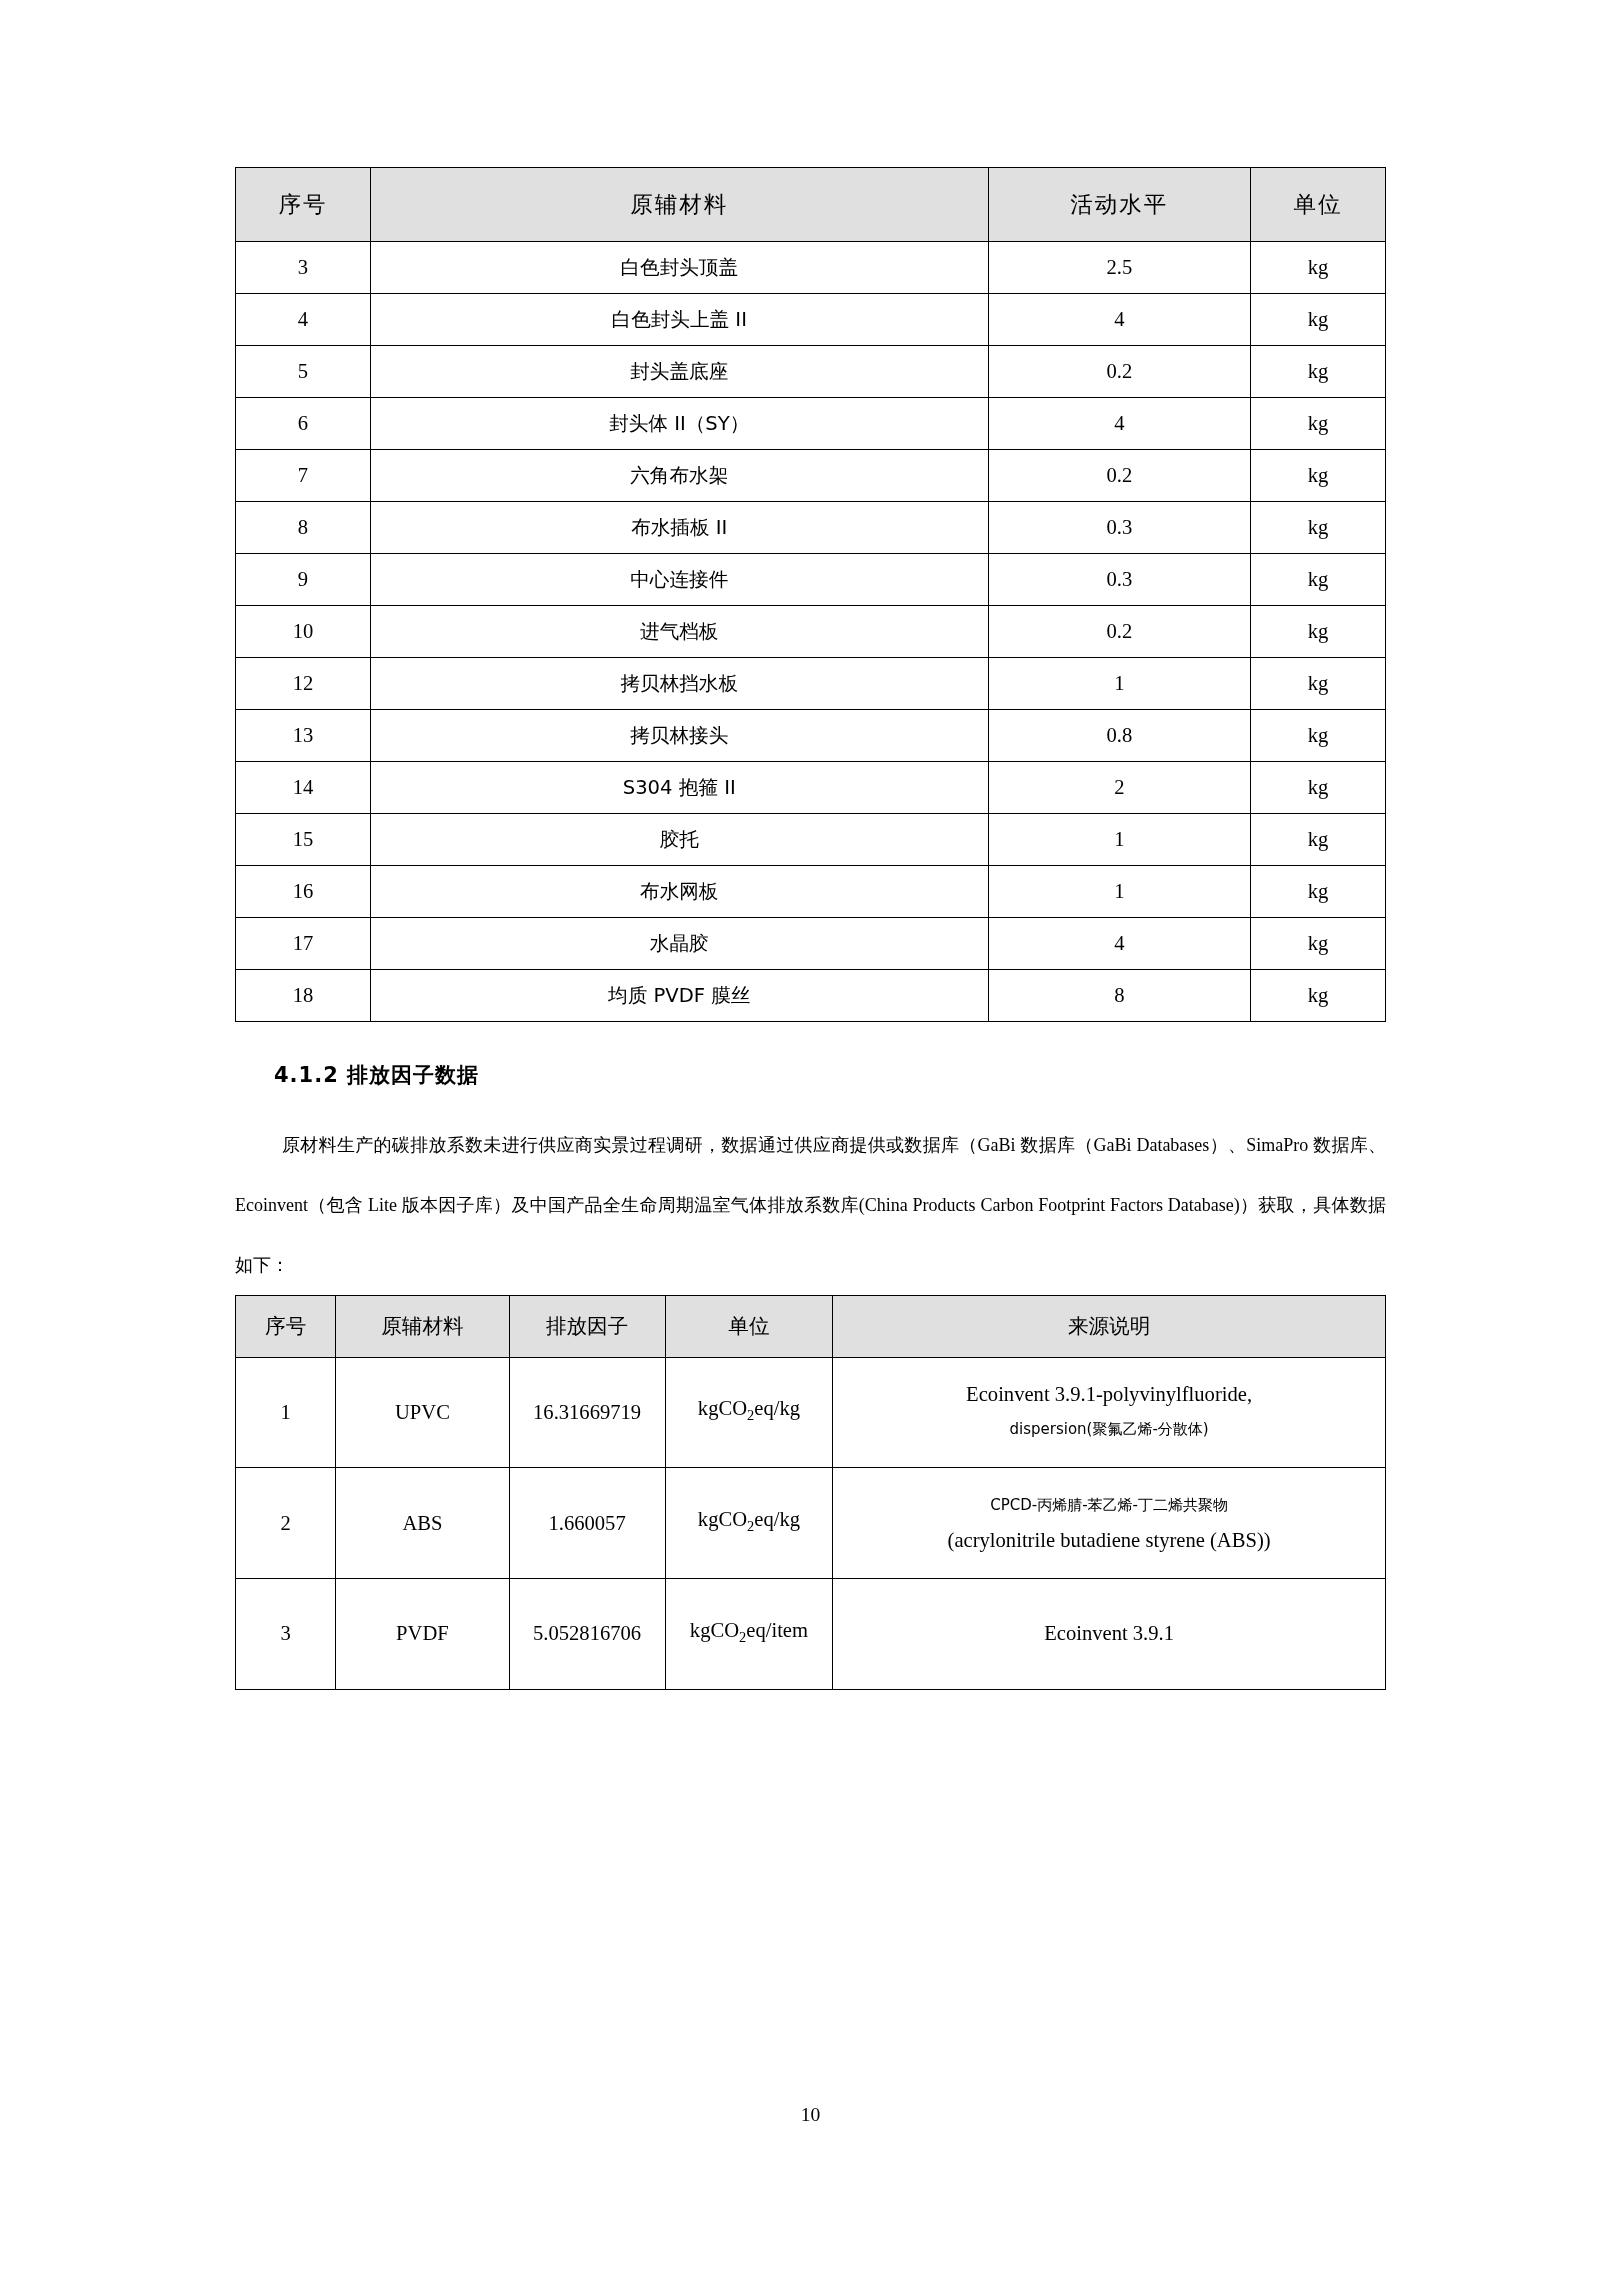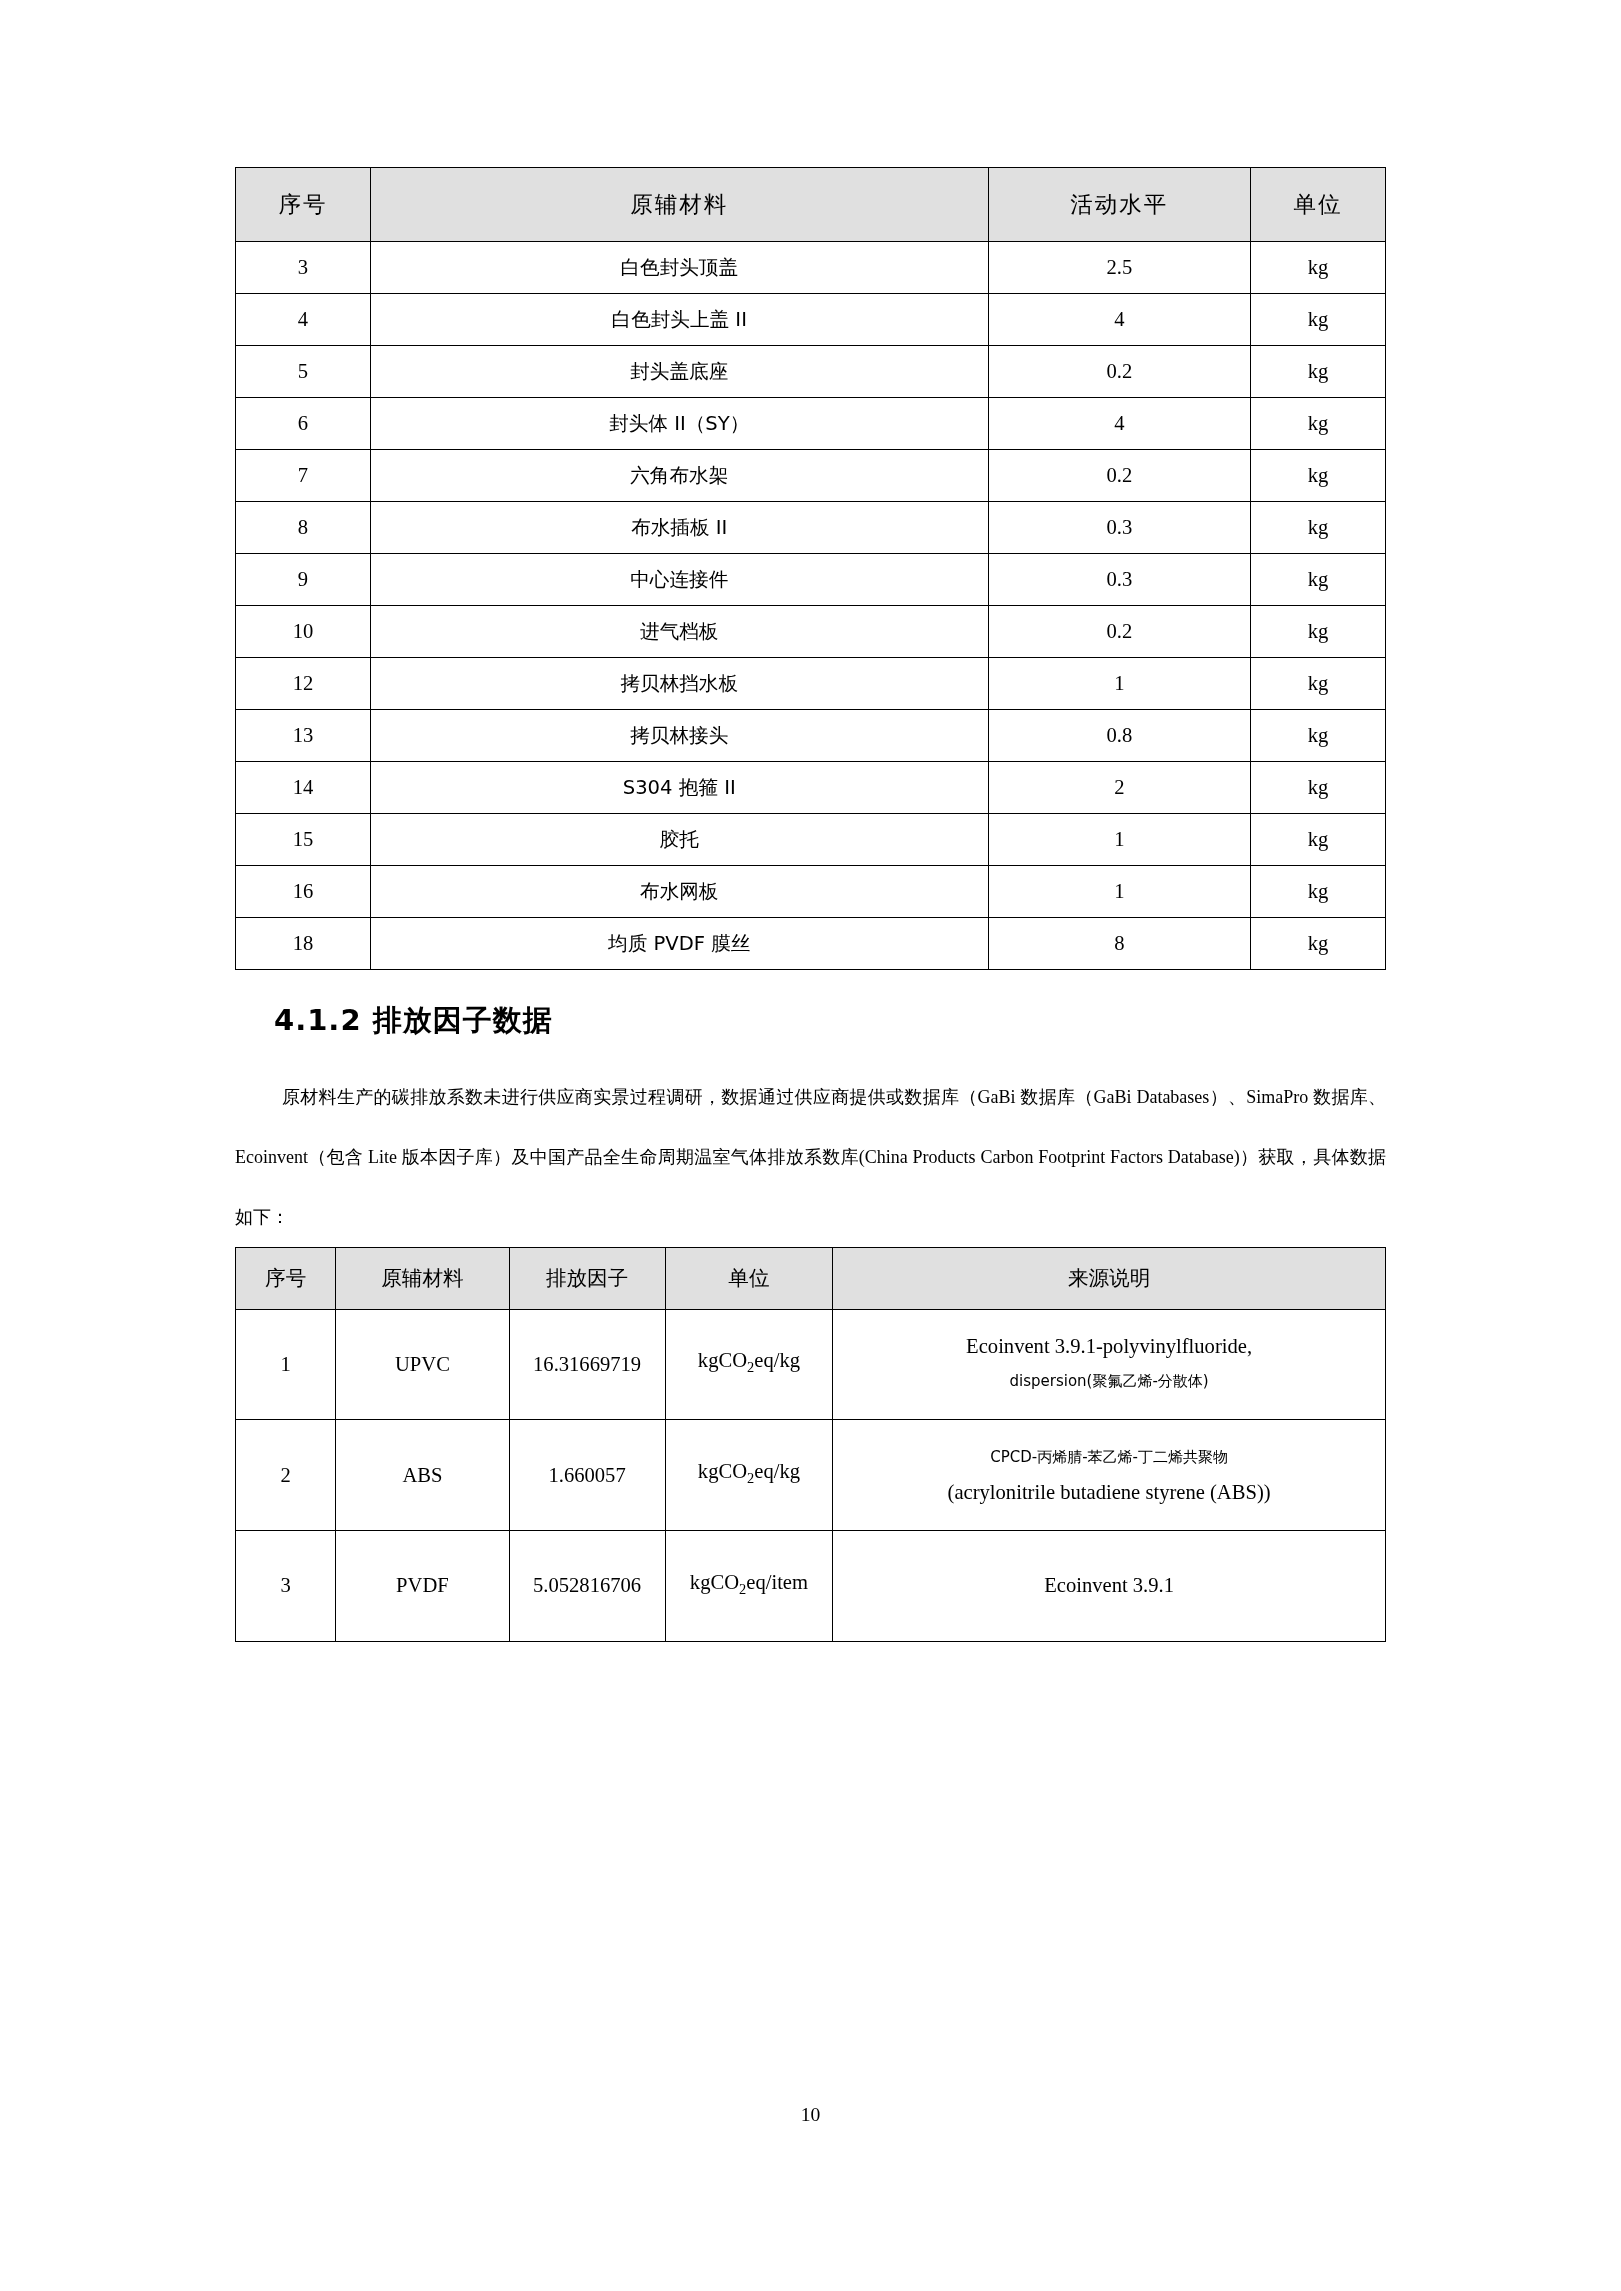--- a/index.html
+++ b/index.html
@@ -53,24 +53,24 @@
   .cell-cn {
     font-family: "DejaVu Sans", "Liberation Sans", sans-serif;
     font-size: 19.6px;
   }
   .cell-num {
     font-family: "Liberation Serif", serif;
     font-size: 20.6px;
   }
   
   .section-heading {
-    margin: 31px 0 0 39px;
+    margin: 39px 0 0 39px;
     font-family: "DejaVu Sans", "Liberation Sans", sans-serif;
     font-weight: bold;
-    font-size: 29px;
+    font-size: 21px;
     letter-spacing: 1px;
   }
   
   .body-par {
     margin: 25.5px 0 0 0;
     font-size: 18px;
     line-height: 60px;
     text-align: justify;
     text-indent: 47px;
     font-family: "Liberation Serif", serif;
@@ -215,20 +215,26 @@
       <tr>
         <td class="cell-num">15</td>
         <td class="cell-cn">胶托</td>
         <td class="cell-num">1</td>
         <td class="cell-num">kg</td>
       </tr>
       <tr>
         <td class="cell-num">16</td>
         <td class="cell-cn">布水网板</td>
         <td class="cell-num">1</td>
+        <td class="cell-num">kg</td>
+      </tr>
+      <tr>
+        <td class="cell-num">17</td>
+        <td class="cell-cn">水晶胶</td>
+        <td class="cell-num">4</td>
         <td class="cell-num">kg</td>
       </tr>
       <tr>
         <td class="cell-num">18</td>
         <td class="cell-cn">均质 PVDF 膜丝</td>
         <td class="cell-num">8</td>
         <td class="cell-num">kg</td>
       </tr>
     </tbody>
   </table>

